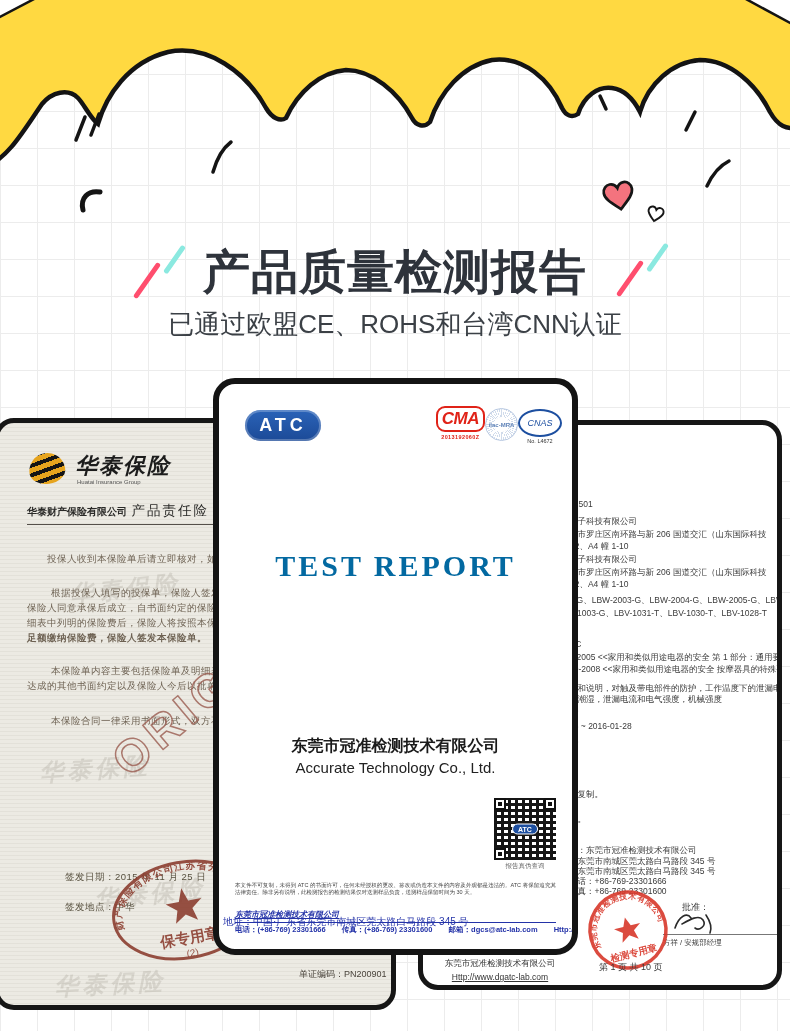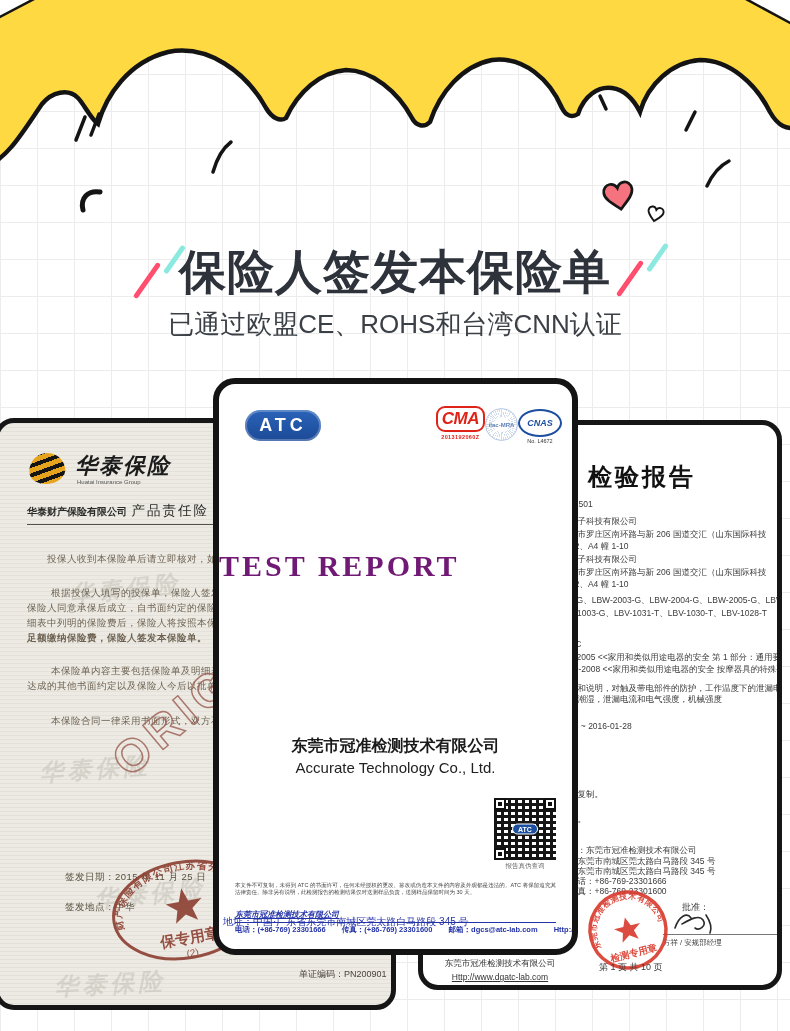--- a/index.html
+++ b/index.html
@@ -63,24 +63,24 @@
     letter-spacing:-0.5px;padding:1px 4px;font-style:italic;}
   #cma-number{font-size:5.5px;color:#e02318;font-weight:bold;margin-top:2px;letter-spacing:0.4px;}
   #ilac-circle{width:31px;height:31px;border-radius:50%;border:1px solid #b6c7e0;position:relative;margin-top:2px;
     background:
       radial-gradient(circle at 50% 50%, #fff 0 7px, rgba(255,255,255,0) 8px),
       repeating-conic-gradient(rgba(150,175,210,0.45) 0deg 3deg, transparent 3deg 9deg);
     display:flex;align-items:center;justify-content:center;}
   #ilac-label{font-size:6px;color:#5f83b8;font-weight:bold;}
   #cnas-box{text-align:center;margin-top:3px;}
   #cnas-mark{width:40px;height:24px;border:2px solid #1d4fa0;border-radius:50%;display:flex;align-items:center;justify-content:center;
-    color:#1d4fa0;font-weight:bold;font-style:italic;font-size:9px;}
+    color:#1d4fa0;font-weight:normal;font-style:italic;font-size:9px;}
   #cnas-number{font-size:5.5px;color:#333;margin-top:1px;}
   #tr-title-cn{left:0;right:0;top:108px;text-align:center;font-size:34px;font-weight:bold;letter-spacing:17px;color:#0f0f0f;text-indent:17px;}
-  #tr-title-en{left:0;right:0;top:165px;font-size:30px;font-weight:600;letter-spacing:3px;color:#701a75;}
+  #tr-title-en{left:0;right:0;top:165px;text-align:center;font-size:30px;font-weight:600;letter-spacing:3px;color:#0369a1;}
   #tr-company-cn{left:0;right:0;top:352px;text-align:center;font-size:16px;font-weight:bold;color:#1a1a1a;}
   #tr-company-en{left:0;right:0;top:375px;text-align:center;font-size:15px;color:#222;}
   #qr{position:absolute;right:16px;top:414px;width:62px;height:62px;background:
       repeating-linear-gradient(0deg,#151515 0 3px,transparent 3px 6px),
       repeating-linear-gradient(90deg,#151515 0 3px,#fff 3px 7px);}
   .finder{position:absolute;width:12px;height:12px;border:2px solid #111;background:#fff;box-sizing:border-box;}
   .finder::after{content:"";display:block;width:4px;height:4px;background:#111;margin:2px;}
   #qr-atc{position:absolute;left:50%;top:50%;transform:translate(-50%,-50%);background:#1d4fa0;color:#fff;
     font-size:7px;font-weight:bold;padding:1px 5px;border-radius:6px;border:1px solid #fff;}
   #qr-caption{position:absolute;right:12px;top:478px;width:70px;text-align:center;font-size:6.5px;color:#666;}
@@ -120,21 +120,21 @@
   <path fill="#fff" stroke="#141414" stroke-width="2.5" d="M 792 -2 L 744 -2 L 792 24 Z"></path>
   <g transform="translate(598,182) rotate(-10) scale(1.5)">
     <path d="M12 20.5 C7.2 16 2.5 12.4 2.5 8.2 C2.5 5 4.8 3 7.3 3 C9.4 3 11.1 4.3 12 6.2 C12.9 4.3 14.6 3 16.7 3 C19.2 3 21.5 5 21.5 8.2 C21.5 12.4 16.8 16 12 20.5 Z" fill="#f4737e" stroke="#161616" stroke-width="1.8"></path>
   </g>
   <g transform="translate(648,203) rotate(12) scale(0.8)">
     <path d="M12 20.5 C7.2 16 2.5 12.4 2.5 8.2 C2.5 5 4.8 3 7.3 3 C9.4 3 11.1 4.3 12 6.2 C12.9 4.3 14.6 3 16.7 3 C19.2 3 21.5 5 21.5 8.2 C21.5 12.4 16.8 16 12 20.5 Z" fill="#ffffff" stroke="#161616" stroke-width="2.4"></path>
   </g>
 </svg>
 
 <div id="title-row">
-  <h1 id="page-title">保险人签发本保险单</h1>
+  <h1 id="page-title">产品质量检测报告</h1>
 </div>
 <span id="bar-l-pink" class="bar pink"></span>
 <span id="bar-l-cyan" class="bar cyan"></span>
 <span id="bar-r-pink" class="bar pink"></span>
 <span id="bar-r-cyan" class="bar cyan"></span>
 <div id="page-subtitle">已通过欧盟CE、ROHS和台湾CNN认证</div>
 
 <div id="card-insurance" class="card">
   <span class="emboss" style="left:70px;top:150px;transform:rotate(-6deg);">华泰保险</span>
   <span class="emboss" style="left:40px;top:330px;transform:rotate(-4deg);">华泰保险</span>
@@ -173,21 +173,20 @@
     </text>
     <path d="M0,-22 L4.7,-8.9 L18.1,-8.9 L7.6,-0.6 L11.2,12 L0,4.5 L-11.2,12 L-7.6,-0.6 L-18.1,-8.9 L-4.7,-8.9 Z" fill="#8a3a2c"></path>
     <text x="0" y="33" text-anchor="middle" font-size="15" font-weight="bold" fill="#8a3a2c">保专用章</text>
     <text x="0" y="47" text-anchor="middle" font-size="10" fill="#8a3a2c">(2)</text>
   </svg>
 
   <div class="abs" style="left:300px;top:545px;font-size:9px;color:#4a443c;">单证编码：PN200901</div>
 </div>
 
 <div id="card-inspection" class="card">
-  <div id="insp-title" class="abs">检验报告</div>
   <div class="abs insp" style="left:146px;top:74px;">12501</div>
 
   <div class="abs insp" style="left:146px;top:91px;">电子科技有限公司</div>
   <div class="abs insp" style="left:146px;top:104px;">沂市罗庄区南环路与新 206 国道交汇（山东国际科技</div>
   <div class="abs insp" style="left:146px;top:116px;">A2、A4 幢 1-10</div>
   <div class="abs insp" style="left:146px;top:129px;">电子科技有限公司</div>
   <div class="abs insp" style="left:146px;top:142px;">沂市罗庄区南环路与新 206 国道交汇（山东国际科技</div>
   <div class="abs insp" style="left:146px;top:154px;">A2、A4 幢 1-10</div>
 
   <div class="abs insp" style="left:146px;top:170px;">2-G、LBW-2003-G、LBW-2004-G、LBW-2005-G、LBW</div>

